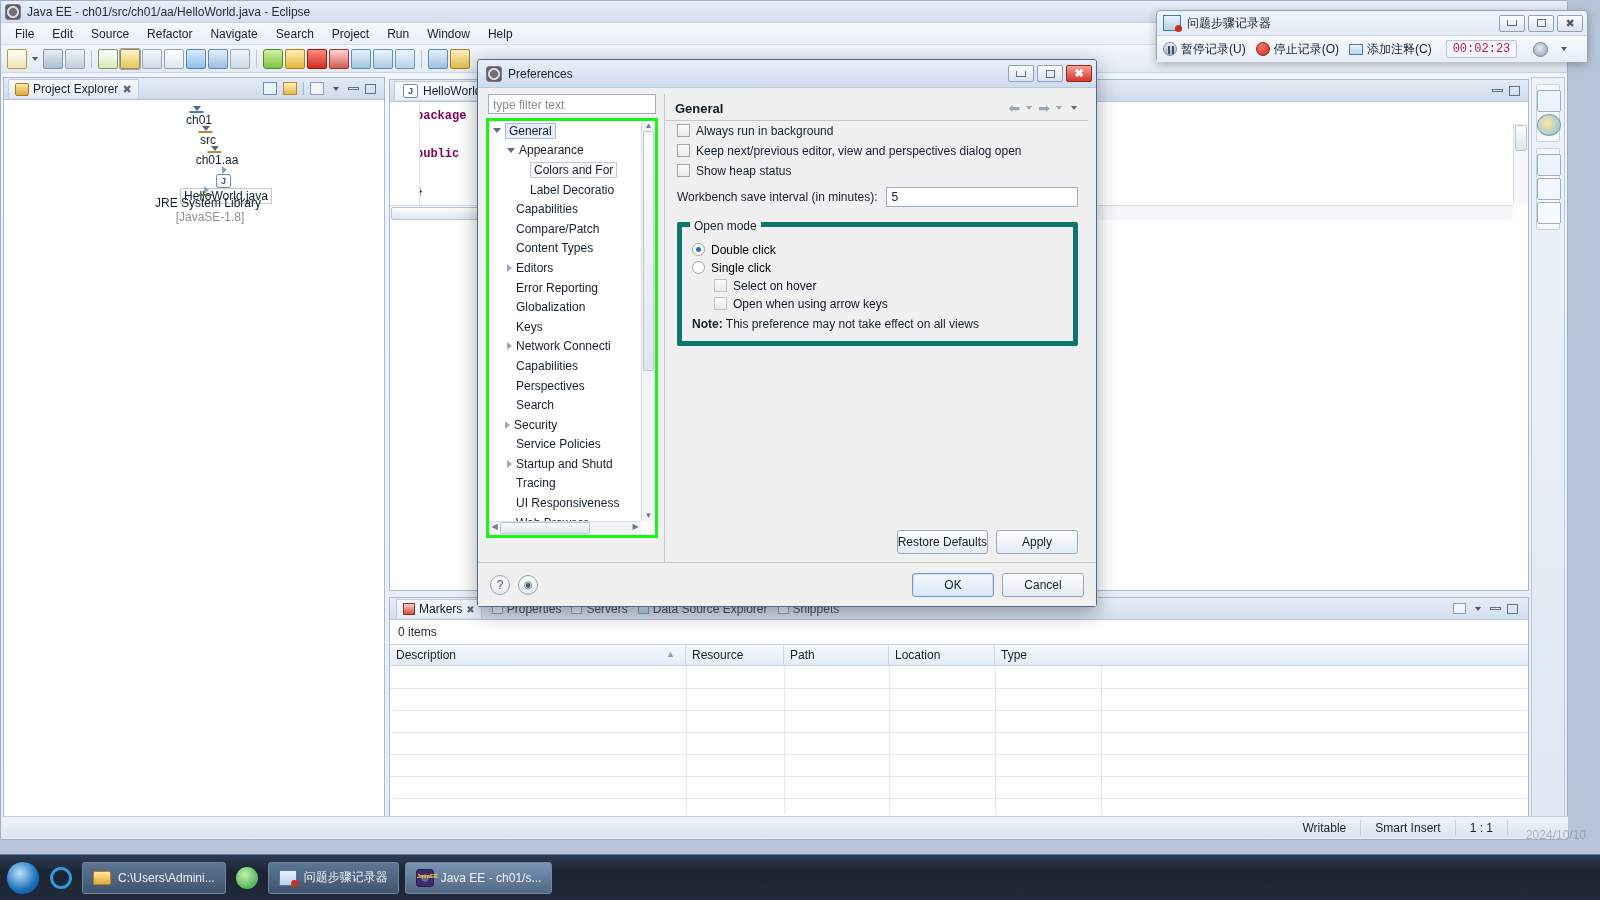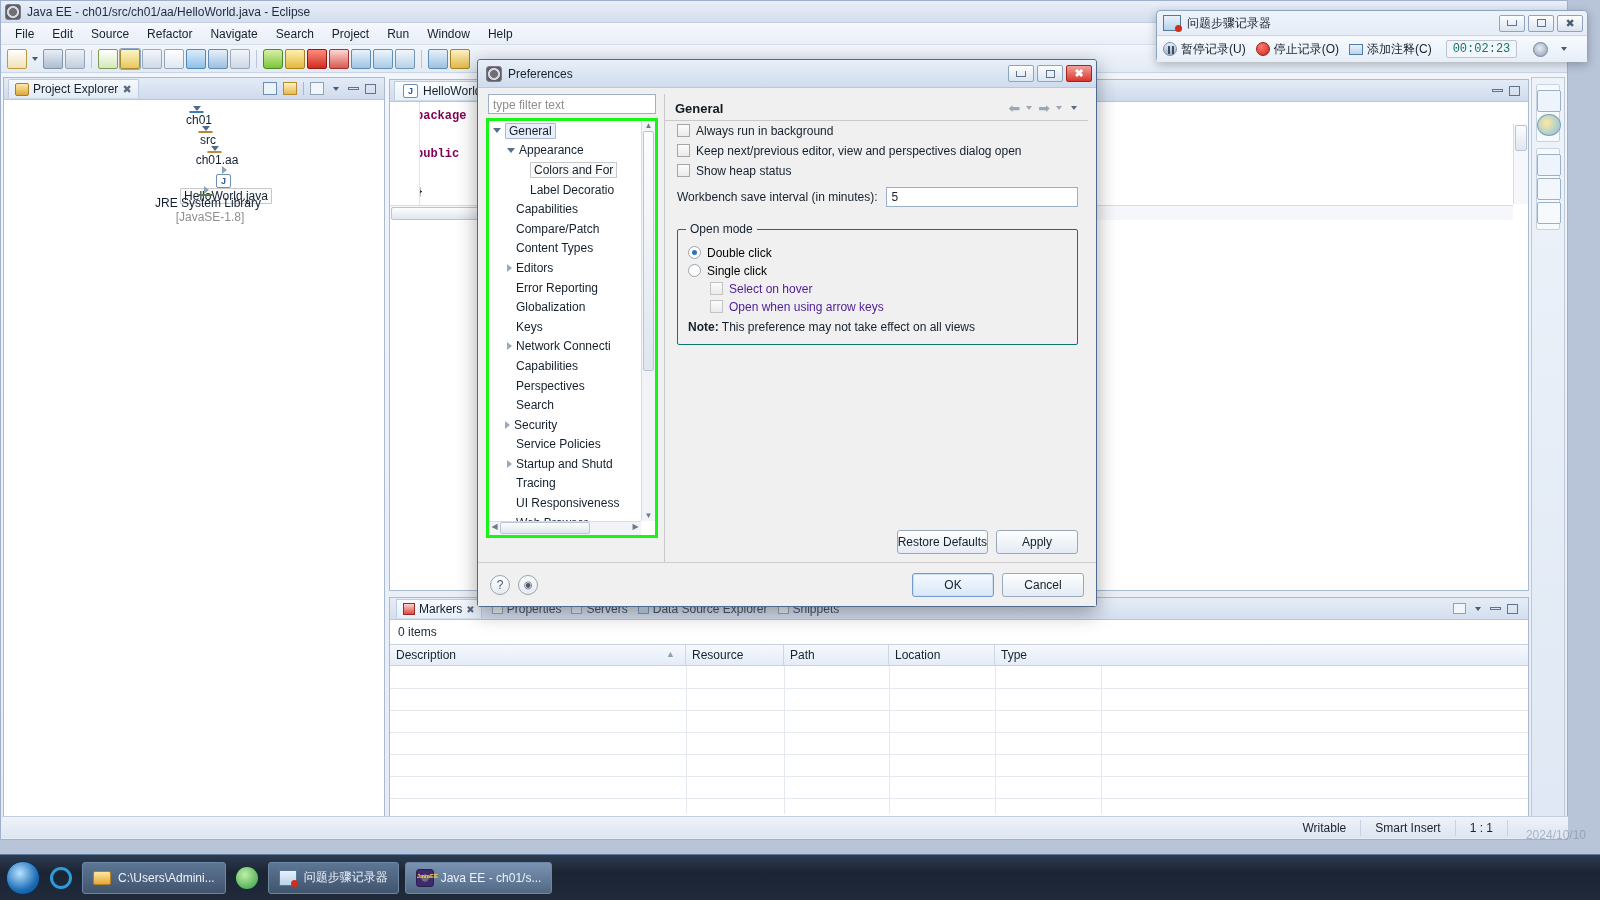--- a/index.html
+++ b/index.html
@@ -157,23 +157,23 @@
   .pr-title{ font-size:13px; font-weight:bold; color:#101820;}
   .pr-nav{ margin-left:auto; display:flex; align-items:center; gap:3px; color:#9aa7b6;}
   .chk{ width:13px;height:13px;border:1px solid #a6a6a6;background:linear-gradient(#fcfcfc,#eaeaea); display:inline-block; margin-right:6px; vertical-align:-2px;}
   .chk.dim{ border-color:#c3c3c3;}
   .radio{ width:13px;height:13px;border-radius:50%;border:1px solid #9aa3ad;background:#fff; display:inline-block; margin-right:6px; vertical-align:-2px; position:relative;}
   .radio.on::after{ content:""; position:absolute; left:3px; top:3px; width:5px;height:5px;border-radius:50%;background:#2a72c4;}
   .row-chk{ font-size:12px; color:#15202c; padding:3px 0 3px 12px;}
   .field-row{ display:flex; align-items:center; padding:6px 0 4px 12px; font-size:12px; color:#15202c;}
   .num-input{ flex:1; margin-left:8px; height:20px; border:1px solid #9ab0c8; background:#fff;
     font-size:12px; color:#15202c; padding:2px 5px; margin-right:10px;}
-  .group{ margin:18px 10px 0 12px; border:1px solid #0f766e; border-radius:2px; position:relative; padding:14px 16px 10px 10px; background:#f0f0f0;}
+  .group{ margin:11px 10px 0 12px; border:5px solid #0f766e; border-radius:2px; position:relative; padding:14px 16px 10px 10px; background:#f0f0f0;}
   .group > .legend{ position:absolute; top:-8px; left:8px; background:#f0f0f0; padding:0 4px; font-size:12px; color:#15202c;}
-  .dim-text{ color:#4c1d95;}
+  .dim-text{ color:#0f172a;}
   .note{ font-size:12px; color:#15202c; padding-top:4px;}
   .note b{ font-weight:bold;}
   .btn{
     min-width:82px; height:24px; border:1px solid #9aa8ba; border-radius:3px;
     background:linear-gradient(#fdfefe,#e4ebf4); font-size:12px; color:#13202c;
     display:flex; align-items:center; justify-content:center; cursor:default;
   }
   .btn.primary{ border-color:#6e9bd0; background:linear-gradient(#f4f9ff,#dbe8f8); box-shadow:0 0 0 1px #cfe0f4 inset;}
   .pr-buttons{ position:absolute; right:10px; bottom:10px; display:flex; gap:8px;}
   .dlg-footer{
@@ -186,21 +186,21 @@
   
   #psr-window{
     position:absolute; left:1156px; top:10px; width:432px; height:52px;
     background:linear-gradient(#eef3fa,#dce5f2); border:1px solid #8fa4c0; border-radius:4px;
     box-shadow:0 3px 10px rgba(0,0,0,.25);
   }
   .psr-title{ height:24px; display:flex; align-items:center; padding-left:6px; font-size:12px; color:#17222f;}
   .psr-toolbar{ height:27px; display:flex; align-items:center; gap:10px; padding:0 6px;
     background:linear-gradient(#f7fafd,#e7eef8); border-top:1px solid #c8d4e5;}
   .psr-item{ display:flex; align-items:center; gap:4px; font-size:12px; color:#14202c;}
-  .psr-time{ border:1px solid #b9c5d6; background:#f2f5f9; color:#0f766e; font-family:"Liberation Mono",monospace;
+  .psr-time{ border:1px solid #b9c5d6; background:#f2f5f9; color:#be185d; font-family:"Liberation Mono",monospace;
     font-size:12px; padding:1px 6px; border-radius:2px; margin-left:4px;}
   .ic-pause{ width:14px;height:14px;border-radius:50%;background:linear-gradient(#e8eef7,#9fb2c9);border:1px solid #7c8fa8; position:relative;}
   .ic-pause::before,.ic-pause::after{content:"";position:absolute;top:3px;width:2px;height:8px;background:#3d4c5e;}
   .ic-pause::before{left:4px;} .ic-pause::after{left:8px;}
   .ic-stop{ width:14px;height:14px;border-radius:50%;background:radial-gradient(circle at 35% 30%,#ff7a6e,#c8261a);border:1px solid #9d1d13;}
   .ic-note{ width:14px;height:11px;background:linear-gradient(#eaf3fb,#b9d3ea);border:1px solid #4d7fae;}
 
   
   #taskbar{
     position:absolute; left:0; bottom:0; width:1600px; height:46px;

